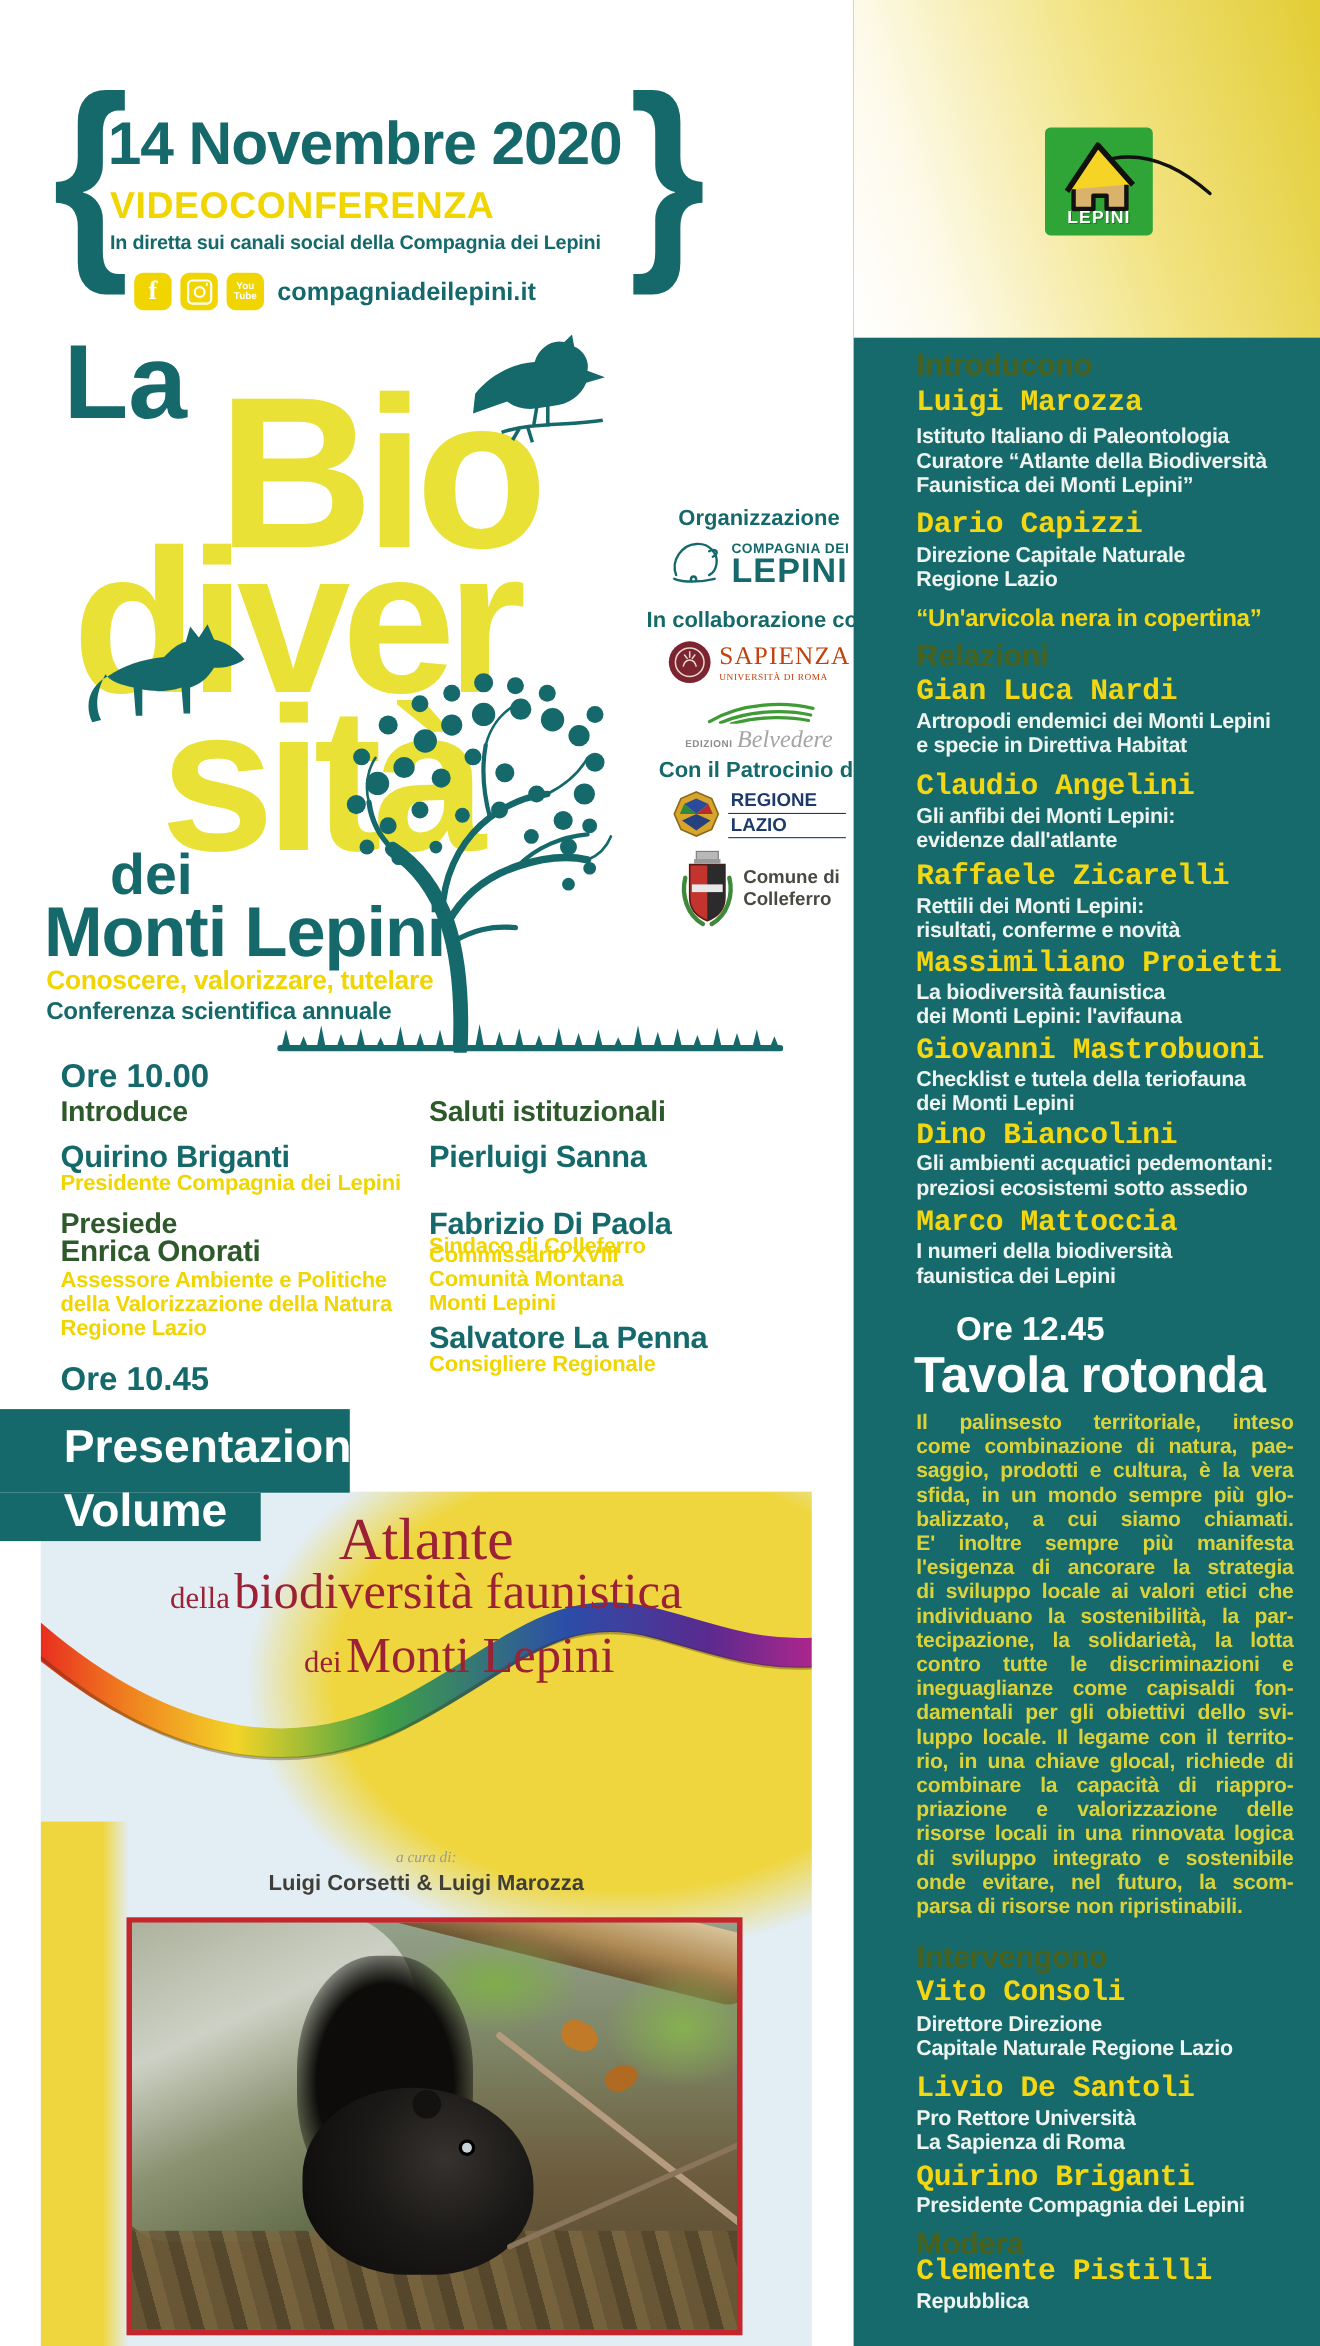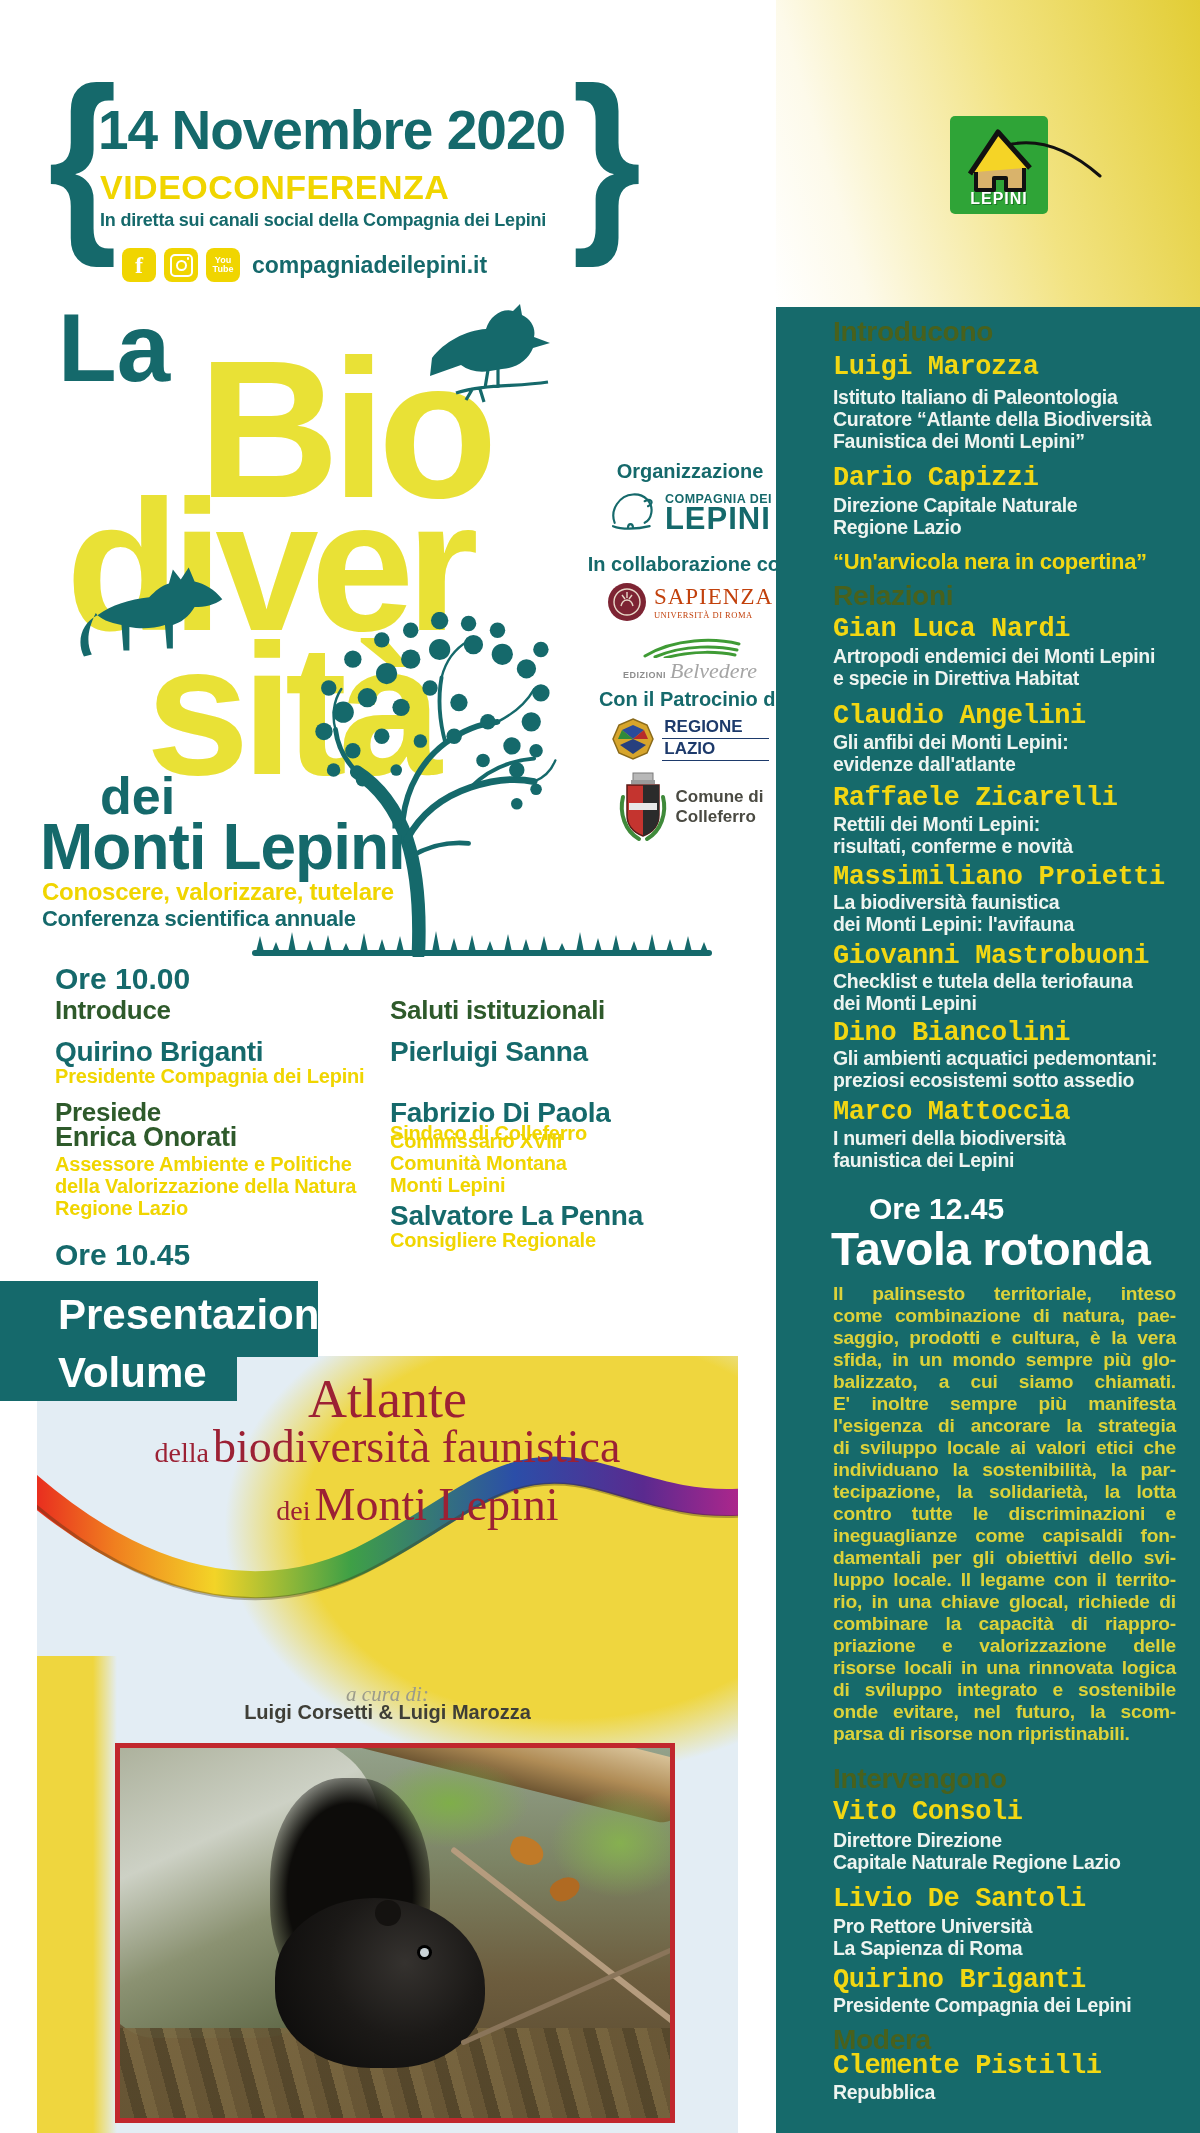--- a/index.html
+++ b/index.html
@@ -64,21 +64,21 @@
   .cov-yellow{position:absolute;left:0;top:0;width:100%;height:100%;
       background:radial-gradient(ellipse 460px 330px at 76% 22%, #efd63e 58%, rgba(239,214,62,0) 75%);}
   .cov-stripe{position:absolute;left:0;top:300px;width:80px;height:477px;
       background:linear-gradient(90deg,#efd63e 70%,rgba(239,214,62,0));}
   .bk-t1{position:absolute;left:0;width:100%;top:12px;text-align:center;font-family:"Liberation Serif",serif;
          color:#9c2134;font-size:54px;}
   .bk-t2{position:absolute;left:0;width:100%;top:64px;text-align:center;font-family:"Liberation Serif",serif;color:#9c2134;}
   .bk-t3{position:absolute;left:30px;width:100%;top:122px;text-align:center;font-family:"Liberation Serif",serif;color:#9c2134;}
   .bk-small{font-size:28px;} .bk-big{font-size:46px;}
   .bk-cura{position:absolute;left:0;width:100%;top:326px;text-align:center;font-style:italic;
-           font-size:21px;color:#9b9b8b;font-family:"Liberation Serif",serif;}
+           font-size:14px;color:#9b9b8b;font-family:"Liberation Serif",serif;}
   .bk-aut{position:absolute;left:0;width:100%;top:345px;text-align:center;font-size:20px;font-weight:bold;color:#3f3f37;}
   
   .photo{position:absolute;left:78px;top:387px;width:550px;height:370px;border:5px solid #c1272d;
          background:linear-gradient(180deg,#93a18a 0%,#7d8566 30%,#6d5d3e 62%,#55452c 100%);overflow:hidden;}
   .ph-rock{position:absolute;left:-20px;top:-10px;width:280px;height:300px;border-radius:0 30% 45% 20%;
            background:linear-gradient(155deg,#a8ad97 0%,#cdd1c5 35%,#8b9272 60%,#5f6847 90%);}
   .ph-log{position:absolute;left:210px;top:-30px;width:360px;height:66px;transform:rotate(14deg);
           border-radius:20px;background:linear-gradient(180deg,#d8c298 0%,#b08c56 55%,#6f5733 100%);}
   .ph-moss1{position:absolute;left:250px;top:10px;width:160px;height:90px;border-radius:50%;
             background:radial-gradient(ellipse,#7fae4a 0%,rgba(110,150,60,0) 70%);}

